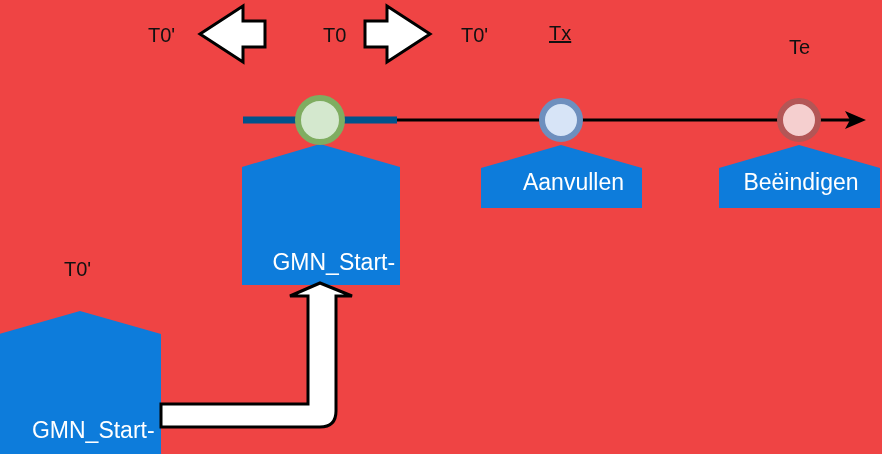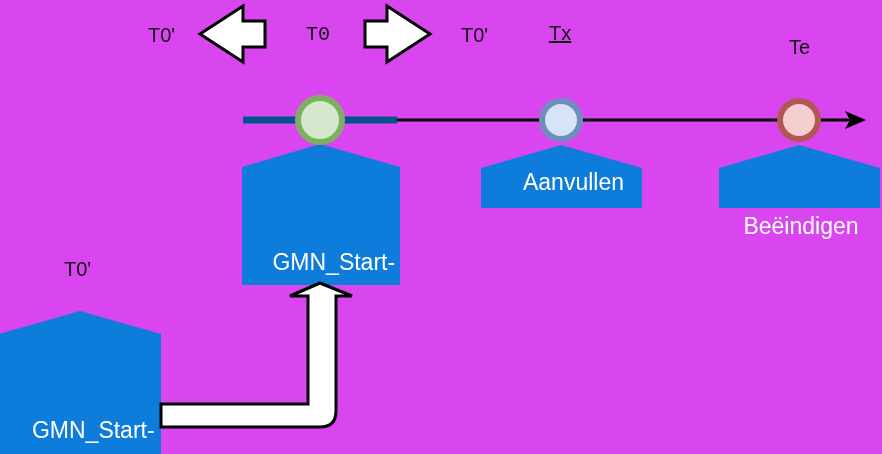--- a/index.html
+++ b/index.html
@@ -7,21 +7,21 @@
     padding: 0;
     background: #ffffff;
   }
   body {
     font-family: "Liberation Sans", sans-serif;
   }
   #canvas {
     position: relative;
     width: 882px;
     height: 454px;
-    background: #d946ef;
+    background: #ef4444;
     overflow: hidden;
   }
   #diagram-svg {
     position: absolute;
     left: 0;
     top: 0;
     width: 882px;
     height: 454px;
   }
   .lbl {
@@ -79,36 +79,36 @@
              L 352,296
              L 336,296
              L 336,411
              Q 336,427 320,427
              L 161,427
              Z" fill="#ffffff" stroke="#000000" stroke-width="3" stroke-linejoin="miter"></path>
   </svg>
 
   <div class="lbl" style="left:148px; top:25px;">T0'</div>
 
-  <div class="lbl" style="left:306px; top:25px;font-family:Liberation Mono, monospace;">T0</div>
+  <div class="lbl" style="left:323px; top:25px;">T0</div>
 
   <div class="lbl" style="left:461px; top:25px;">T0'</div>
 
   <div class="lbl" style="left:549px; top:23px;text-decoration:underline;">Tx</div>
 
   <div class="lbl" style="left:789px; top:37px;">Te</div>
 
   <div class="lbl" style="left:64px; top:259px;">T0'</div>
 
   <div class="callout-text" style="left:242px; top:222px; width:158px;">
     <span>GMN_Start-</span><br>
   </div>
 
   <div class="callout-text" style="left:481px; top:169px; width:185px;">Aanvullen</div>
 
-  <div class="callout-text" style="left:719px; top:169px; width:164px;margin-top:44px;">Beëindigen</div>
+  <div class="callout-text" style="left:719px; top:169px; width:164px;">Beëindigen</div>
 
   <div class="callout-text" style="left:0px; top:390px; width:161px;">
     <span>GMN_Start-</span><br>
     
   </div>
 
 </div>
 
 </body></html>

